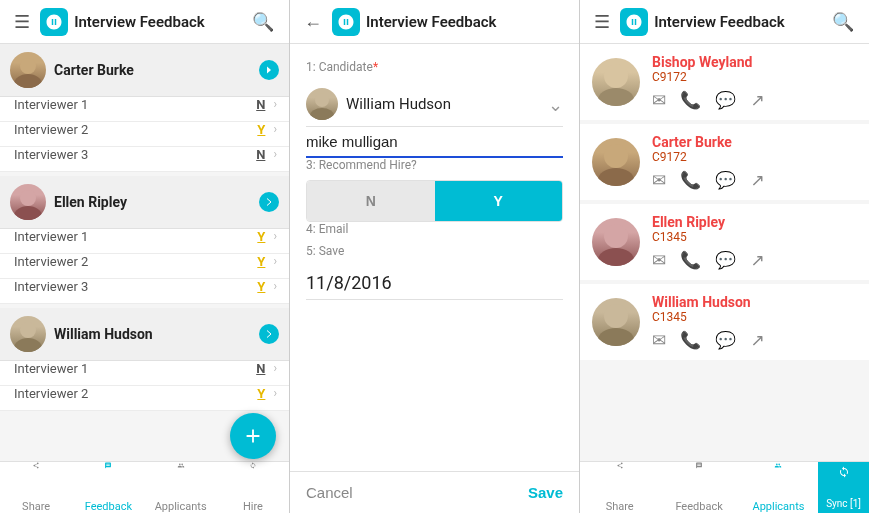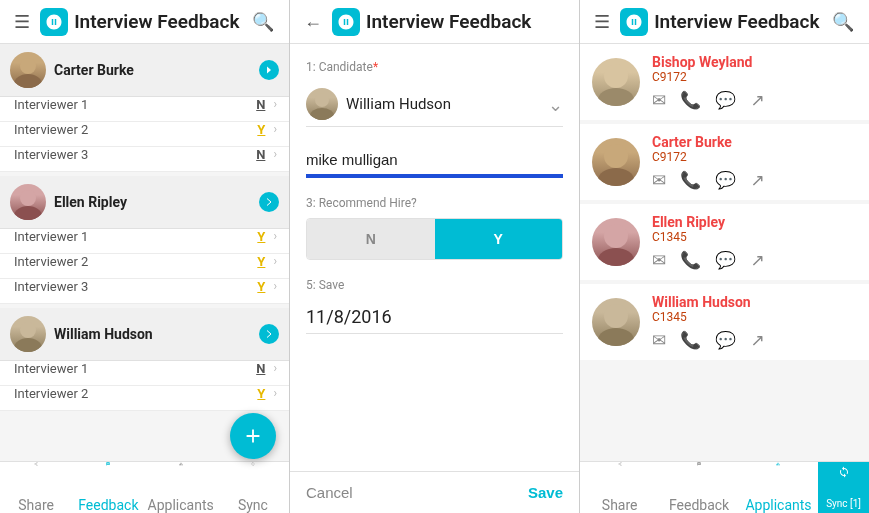--- a/index.html
+++ b/index.html
@@ -37,21 +37,21 @@
     .top-bar .app-icon {
       width: 28px; height: 28px;
       background: #00bcd4;
       border-radius: 6px;
       display: flex; align-items: center; justify-content: center;
       margin: 0 6px;
       flex-shrink: 0;
     }
     .app-icon svg { width: 18px; height: 18px; fill: #fff; }
     .top-bar-title {
-      font-size: 19px;
+      font-size: 15px;
       font-weight: 600;
       color: #222;
       flex: 1;
     }
     .hamburger-btn, .search-btn, .back-btn {
       background: none; border: none; cursor: pointer;
       display: flex; align-items: center; justify-content: center;
       padding: 4px;
     }
     .hamburger-icon, .search-icon, .back-icon {
@@ -135,46 +135,46 @@
       display: flex; flex-direction: column;
       align-items: center; justify-content: center;
       cursor: pointer;
       font-size: 10px; color: #888;
       gap: 2px;
     }
     .nav-item.active { color: #00bcd4; }
     .nav-item svg { width: 20px; height: 20px; }
     .nav-item.active svg { fill: #00bcd4; }
     .nav-item svg { fill: #888; }
-    .nav-label { font-size: 14px; margin-top: 29px; }
+    .nav-label { font-size: 11px; margin-top: 29px; }
 
     
     .form-area {
       flex: 1; overflow-y: auto; padding: 16px;
       background: #fff;
     }
-    .form-field { margin-bottom: 18px; }
+    .form-field { }
     .form-label {
       font-size: 12px; color: #888; margin-bottom: 8px; display: block;
     }
     .form-label span.required { color: #f44336; }
     .candidate-select {
       display: flex; align-items: center;
       border: none; border-bottom: 1px solid #e0e0e0;
       padding: 6px 0;
     }
     .candidate-select-avatar {
       width: 32px; height: 32px; border-radius: 50%;
       background: #bbb; margin-right: 8px; flex-shrink: 0;
       overflow: hidden; display: flex; align-items: center; justify-content: center;
     }
     .candidate-select-name { font-size: 15px; color: #222; flex: 1; }
     .select-arrow { color: #999; font-size: 18px; }
     .text-input {
-      border: none; border-bottom: 4px solid #1d4ed8;
+      border: none; border-bottom: 2px solid #1d4ed8;
       width: 100%; padding: 6px 0;
       font-size: 15px; color: #222;
       outline: none;
       background: transparent;
     }
     .toggle-group {
       display: flex; width: 100%;
       border-radius: 4px; overflow: hidden;
       border: 1px solid #e0e0e0;
     }
@@ -363,21 +363,21 @@
       <div class="nav-item">
         <svg viewBox="0 0 24 24">
             <path d="M16 11c1.66 0 2.99-1.34 2.99-3S17.66 5 16 5c-1.66 0-3 1.34-3 3s1.34 3 3 3zm-8 0c1.66 0 2.99-1.34 2.99-3S9.66 5 8 5C6.34 5 5 6.34 5 8s1.34 3 3 3zm0 2c-2.33 0-7 1.17-7 3.5V19h14v-2.5c0-2.33-4.67-3.5-7-3.5zm8 0c-.29 0-.62.02-.97.05 1.16.84 1.97 1.97 1.97 3.45V19h6v-2.5c0-2.33-4.67-3.5-7-3.5z"></path>
           </svg>
         <span class="nav-label">Applicants</span>
       </div>
       <div class="nav-item">
         <svg viewBox="0 0 24 24">
             <path d="M12 4V1L8 5l4 4V6c3.31 0 6 2.69 6 6 0 1.01-.25 1.97-.7 2.8l1.46 1.46C19.54 15.03 20 13.57 20 12c0-4.42-3.58-8-8-8zm0 14c-3.31 0-6-2.69-6-6 0-1.01.25-1.97.7-2.8L5.24 7.74C4.46 8.97 4 10.43 4 12c0 4.42 3.58 8 8 8v3l4-4-4-4v3z"></path>
           </svg>
-        <span class="nav-label">Sync</span>
+        <span class="nav-label">Hire</span>
       </div>
     </div>
   </div>
 
   <div class="fab">
     <svg viewBox="0 0 24 24">
         <path d="M19 13h-6v6h-2v-6H5v-2h6V5h2v6h6v2z"></path>
       </svg>
   </div>
 </div>
@@ -420,20 +420,21 @@
 
     <div class="form-field">
       <span class="form-label">3: Recommend Hire?</span>
       <div class="toggle-group">
         <button class="toggle-btn inactive">N</button>
         <button class="toggle-btn active">Y</button>
       </div>
     </div>
 
     <div class="form-field">
+      <span class="form-label">4: Email</span>
     </div>
 
     <div class="form-field">
       <span class="form-label">5: Save</span>
       <div class="date-text">11/8/2016</div>
     </div>
 
   </div>
 
   <div class="form-actions">

